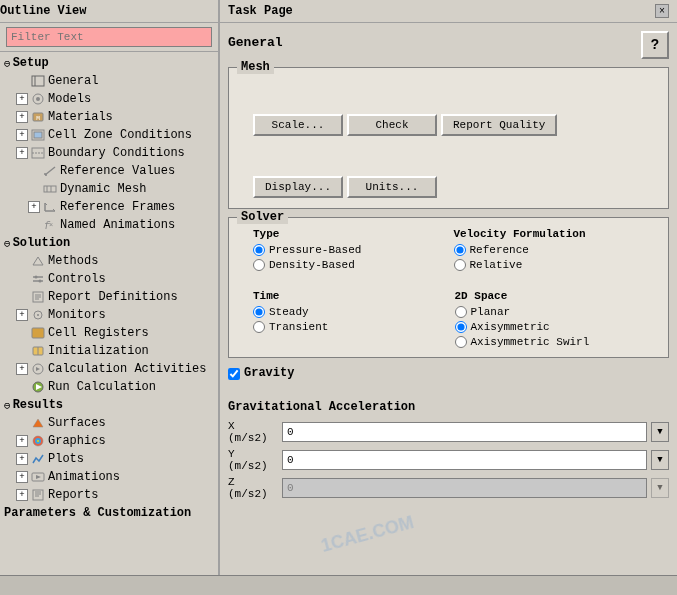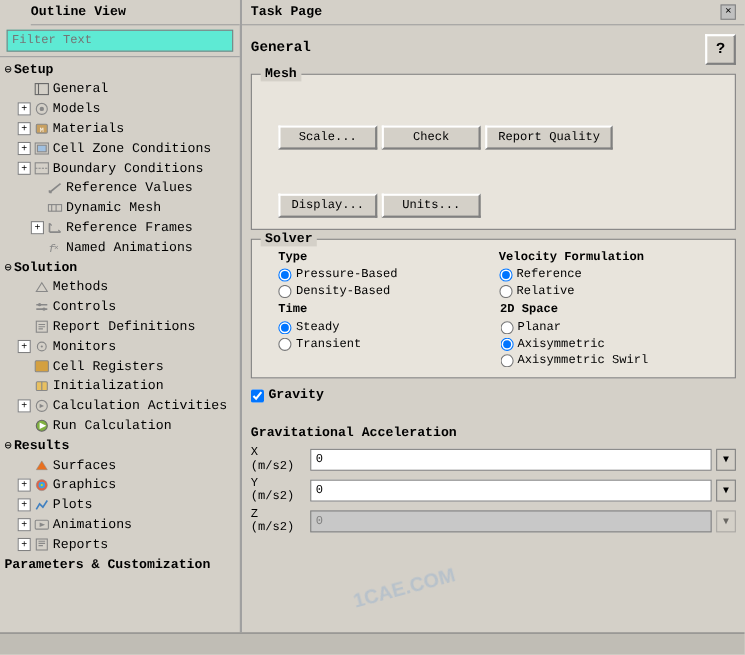--- a/index.html
+++ b/index.html
@@ -29,31 +29,30 @@
       display: flex;
       flex-direction: column;
       flex-shrink: 0;
     }
     .panel-title {
       background: #d4d0c8;
       padding: 4px 0;
       font-weight: bold;
       font-size: 12px;
       border-bottom: 1px solid #a0a0a0;
-      margin-left: 28px;
     }
     .filter-area {
       padding: 4px 6px;
       border-bottom: 1px solid #a0a0a0;
     }
     .filter-input {
       width: 100%;
       height: 20px;
       border: 1px solid #808080;
-      background: #5eead4;
+      background: #fca5a5;
       padding: 2px 4px;
       font-size: 11px;
       font-family: inherit;
     }
     .tree-area {
       flex: 1;
       overflow-y: auto;
       padding: 2px 0;
     }
     .tree-item {
@@ -223,21 +222,21 @@
       cursor: pointer;
     }
     .radio-label {
       font-size: 11px;
     }
 
     
     .time-space-layout {
       display: flex;
       gap: 12px;
-      margin-top: 2px;
+      margin-top: 16px;
     }
     .time-col { flex: 1; }
     .space-col { flex: 1; }
 
     
     .gravity-row {
       display: flex;
       align-items: flex-end;
       gap: 4px;
       margin-bottom: 20px;

